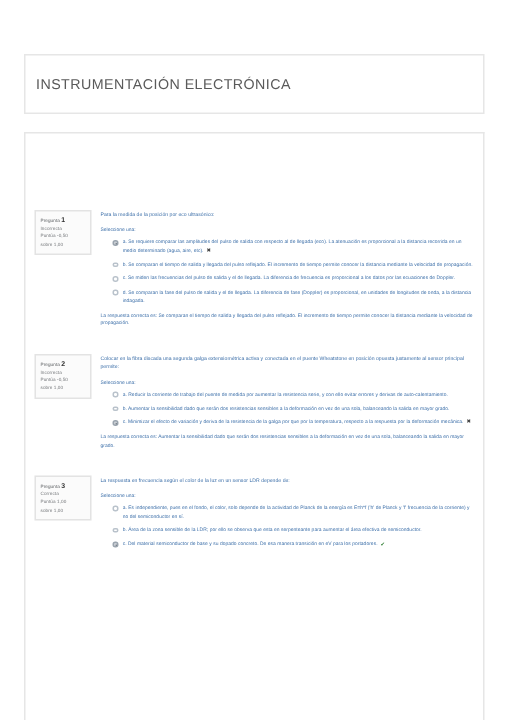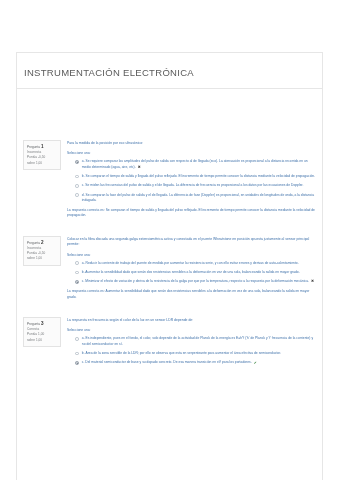--- a/index.html
+++ b/index.html
@@ -21,21 +21,21 @@
     height: 480px;
     position: relative;
     background: #ffffff;
     box-sizing: border-box;
   }
 
   
   .title-card {
     position: absolute;
     left: 16px;
-    top: 52px;
+    top: 36px;
     width: 307px;
     height: 40px;
     border: 1px solid #e6e6e6;
     background: #ffffff;
     box-sizing: border-box;
     display: flex;
     align-items: center;
   }
   .course-title {
     font-size: 9.5px;

